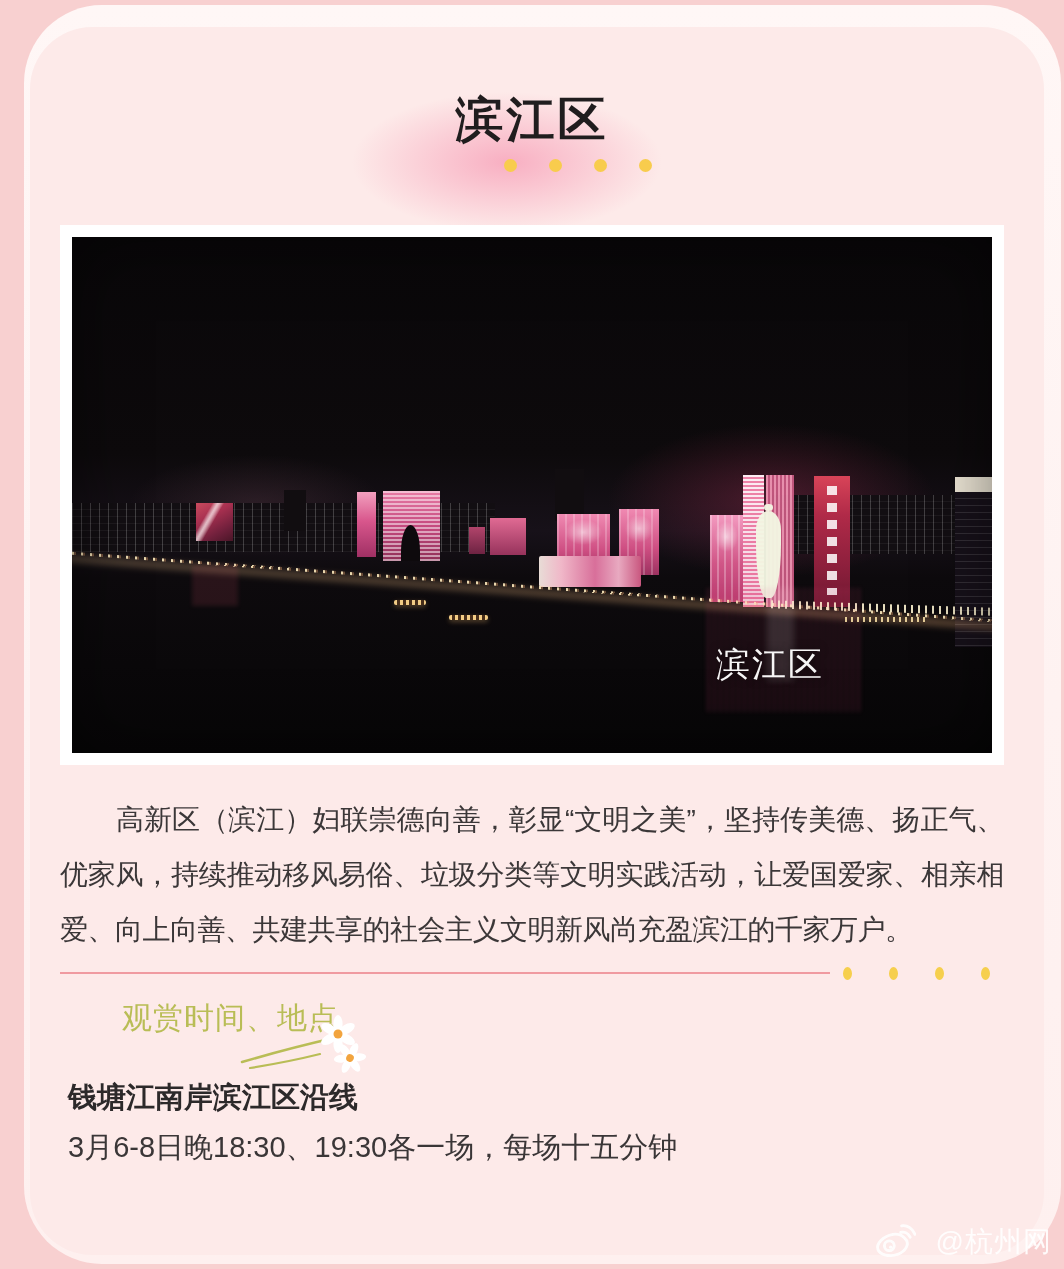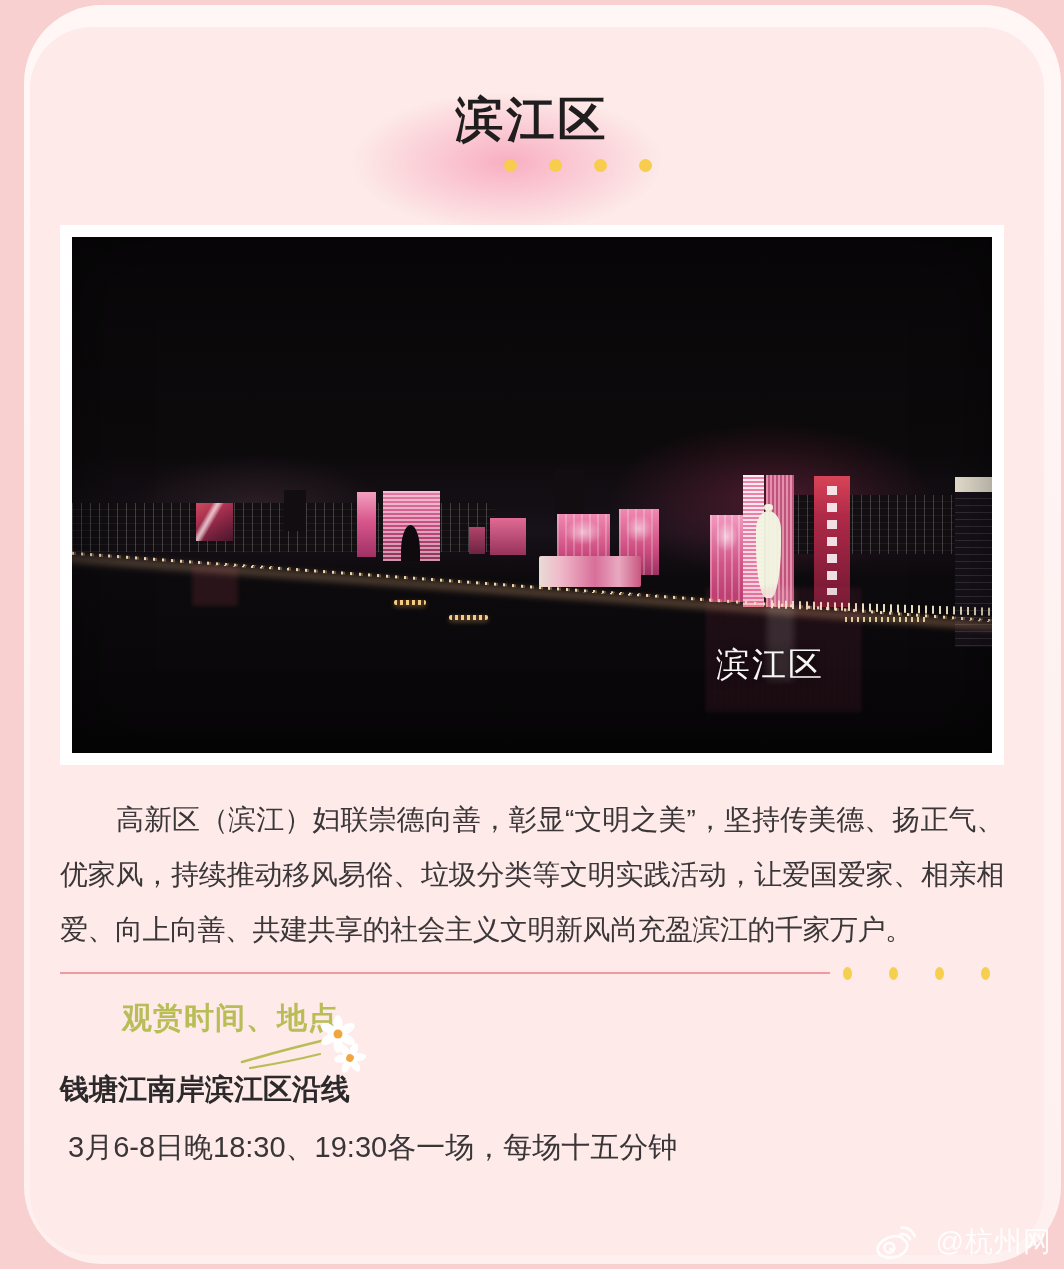--- a/index.html
+++ b/index.html
@@ -117,28 +117,28 @@
     text-align:justify;text-indent:2em;
   }
   
   .divider-row{position:absolute;left:60px;top:960px;width:944px;height:26px;display:flex;align-items:center;}
   .divider-line{width:770px;height:2px;background:#f09aa0;}
   .divider-dots{display:flex;gap:37px;margin-left:13px;}
   .divider-dots i{width:9px;height:13px;border-radius:50%;background:#f6cf4d;display:block;}
   
   .section-heading{
     position:absolute;left:122px;top:998px;margin:0;
-    font-size:30px;font-weight:bold;color:#b9bd56;letter-spacing:1px;
+    font-size:30px;font-weight:normal;color:#b9bd56;letter-spacing:1px;
   }
   .doodle{position:absolute;left:238px;top:1012px;}
-  .location{position:absolute;left:60px;top:1070px;margin:0;font-size:29px;font-weight:bold;color:#2c292a;}
+  .location{position:absolute;left:60px;top:1070px;margin:8px;font-size:29px;font-weight:bold;color:#2c292a;}
   .schedule{position:absolute;left:60px;top:1120px;margin:8px;font-size:29px;color:#3a3637;}
   
   .watermark{
-    position:absolute;right:12px;bottom:8px;display:flex;align-items:flex-end;gap:20px;
+    position:absolute;right:12px;bottom:8px;display:flex;align-items:flex-start;gap:20px;
     color:rgba(255,255,255,.9);font-size:28px;letter-spacing:1px;
   }
 </style>
 </head>
 <body>
 
 <div class="card-outer"></div>
 <div class="card-inner"></div>
 
 <div class="title-glow"></div>

